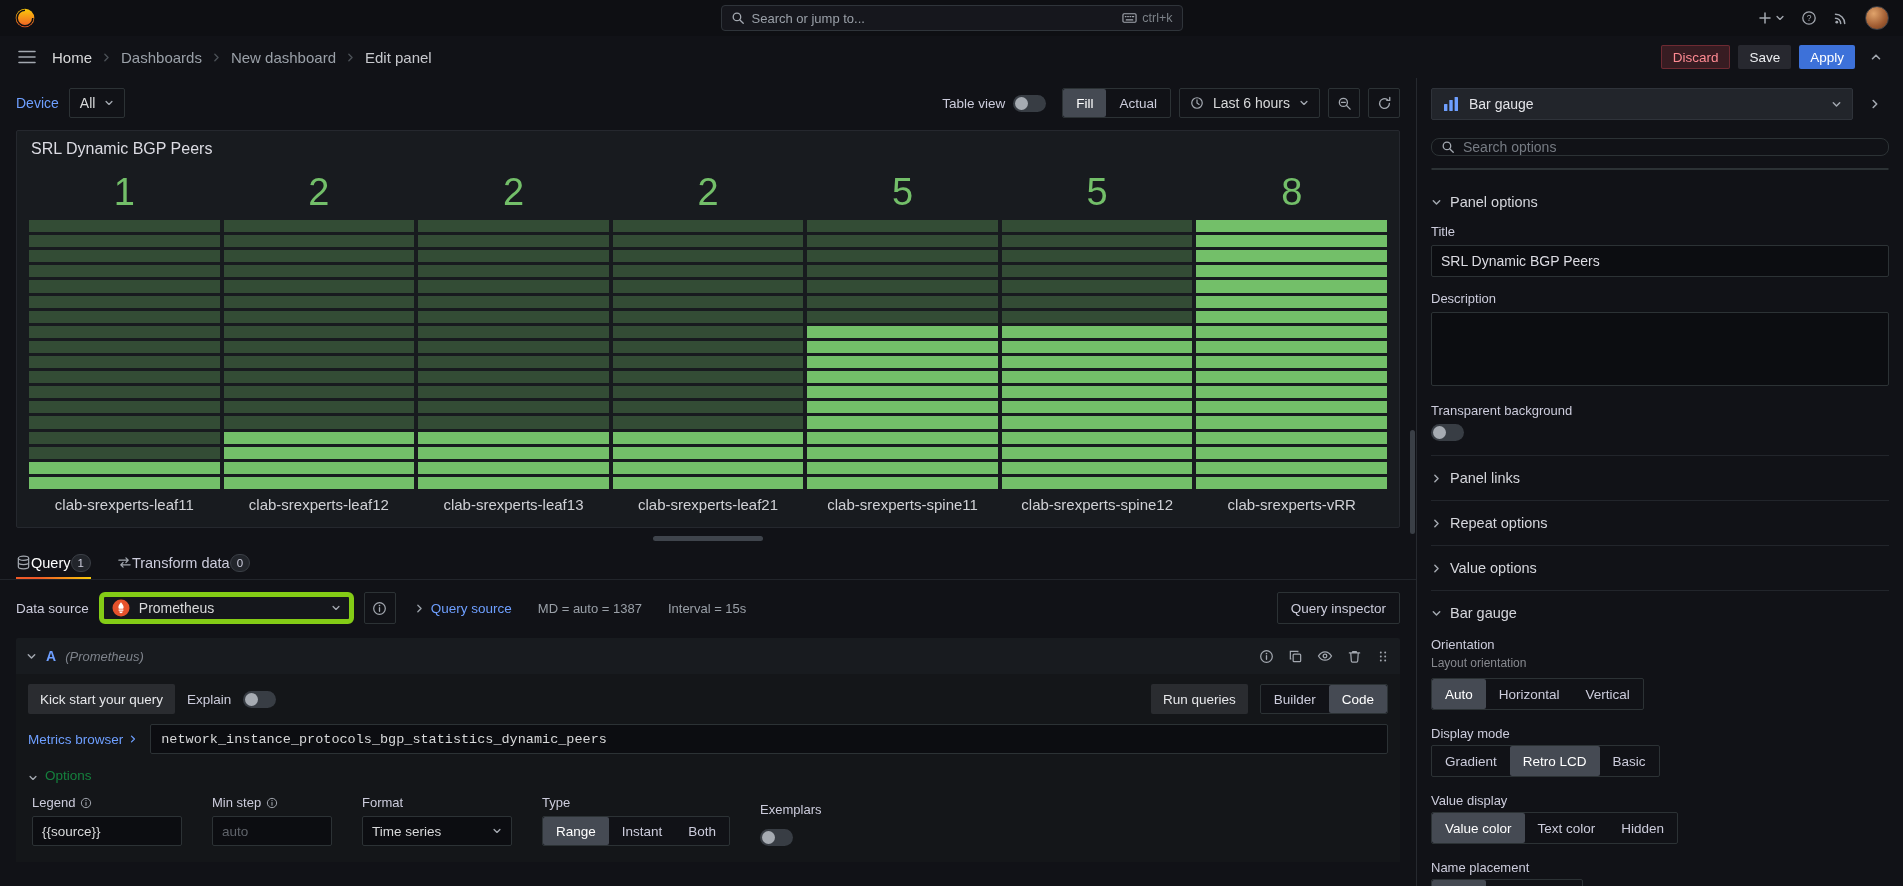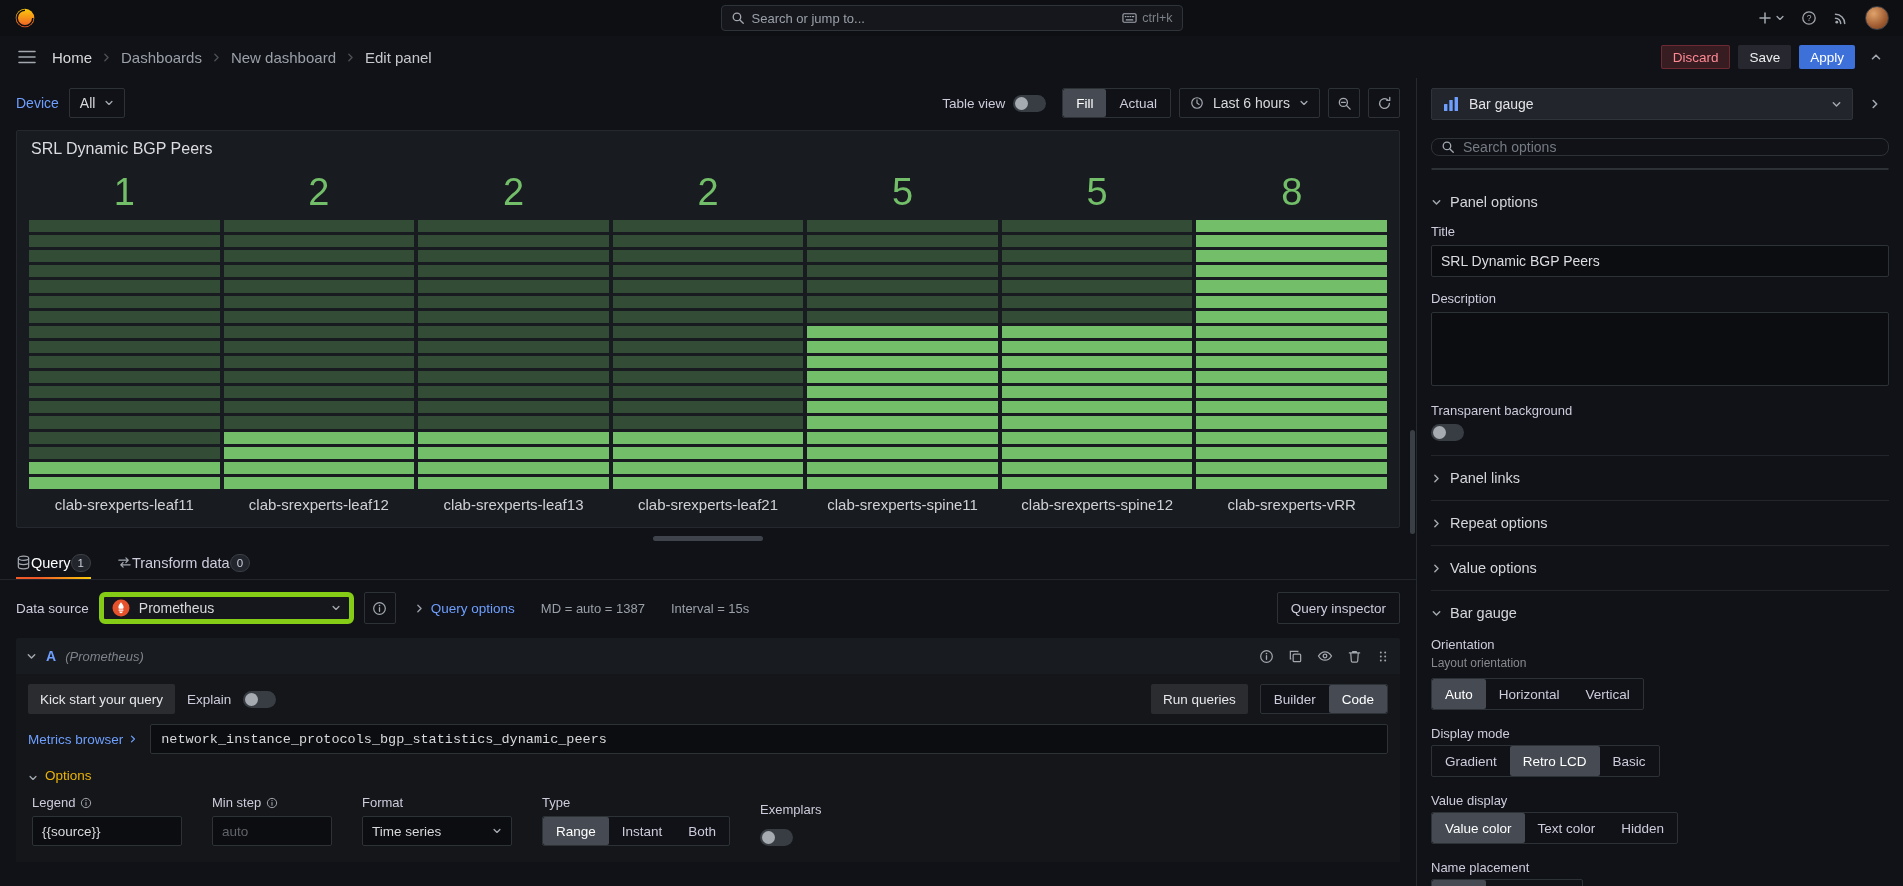--- a/index.html
+++ b/index.html
@@ -122,21 +122,21 @@
   .q-row { display:flex; align-items:center; gap:12px; }
   .kick-btn { height:30px; background:rgba(204,204,220,0.12); border-radius:2px; padding:0 12px;
               color:#e6e7ea; font-size:13.5px; display:inline-flex; align-items:center; cursor:pointer; }
   .run-btn { height:30px; background:rgba(204,204,220,0.12); border-radius:2px; padding:0 12px;
              color:#e6e7ea; font-size:13.5px; display:inline-flex; align-items:center; cursor:pointer; }
   .metrics-row { display:flex; align-items:center; margin-top:10px; }
   .metrics-label { color:#6e9fff; font-size:13.5px; display:flex; align-items:center; gap:5px; padding-right:12px; cursor:pointer; white-space:nowrap; }
   .expr-input { flex:1; height:30px; background:#0c0d11; border:1px solid #2c3235; border-radius:2px;
                 font-family:"Liberation Mono","DejaVu Sans Mono",monospace; font-size:13.5px; color:#d8d9da;
                 padding:0 10px; outline:none; }
-  .opts-header { display:flex; align-items:flex-end; gap:7px; margin-top:14px; color:#eab308; font-size:13.5px; font-weight:500; cursor:pointer; }
+  .opts-header { display:flex; align-items:flex-end; gap:7px; margin-top:14px; color:#15803d; font-size:13.5px; font-weight:500; cursor:pointer; }
   .opts-fields { display:flex; gap:30px; margin-top:12px; align-items:flex-end; padding-left:4px; }
   .field { display:flex; flex-direction:column; gap:6px; }
   .f-label { display:flex; align-items:center; gap:5px; font-size:13px; color:#ccccdc; }
   .f-input { height:30px; background:#0c0d11; border:1px solid #2c3235; border-radius:2px; color:#d8d9da;
              font-size:13.5px; padding:0 9px; outline:none; font-family:inherit; }
   .f-input::placeholder { color:#60646b; }
   .f-select { height:30px; background:#0c0d11; border:1px solid #2c3235; border-radius:2px; color:#d8d9da;
               font-size:13.5px; padding:0 9px; display:flex; align-items:center; gap:16px; cursor:pointer; }
 
   
@@ -546,21 +546,21 @@
             <path d="M8 7.2V11" stroke="currentColor" stroke-width="1.4" stroke-linecap="round"></path>
             <circle cx="8" cy="4.8" r=".9" fill="currentColor"></circle>
           </svg>
       </span>
       <span class="qo-toggle">
         <span class="ic" style="color:#9aa0a8;">
             <svg width="11" height="11" viewBox="0 0 12 12">
               <path d="M4.2 2.5 7.7 6l-3.5 3.5" fill="none" stroke="currentColor" stroke-width="1.5" stroke-linecap="round" stroke-linejoin="round"></path>
             </svg>
           </span>
-        <span>Query options</span>
+        <span>Query source</span>
       </span>
       <span class="qo-detail">MD = auto = 1387</span>
       <span class="qo-detail">Interval = 15s</span>
       <span class="spacer"></span>
       <button class="btn-outline">Query inspector</button>
     </div>
 
     <div class="query-card">
       <div class="q-header">
         <span class="ic">

